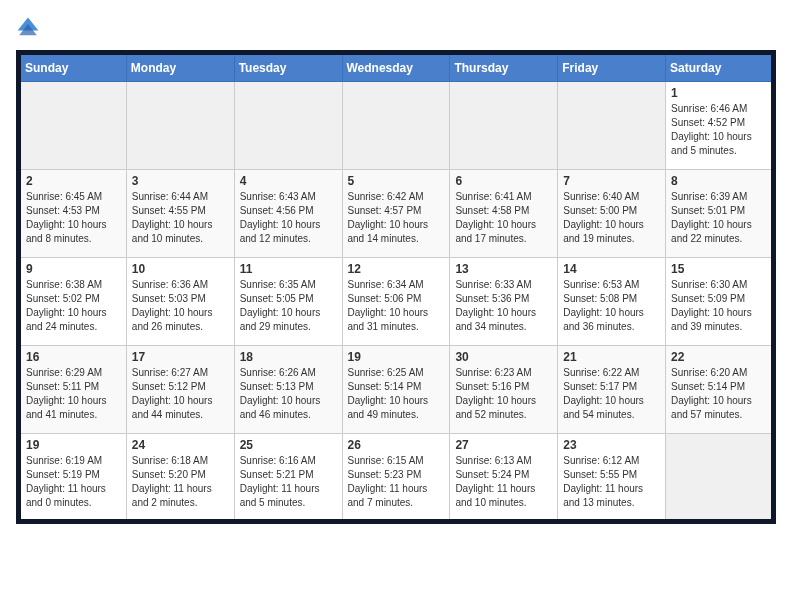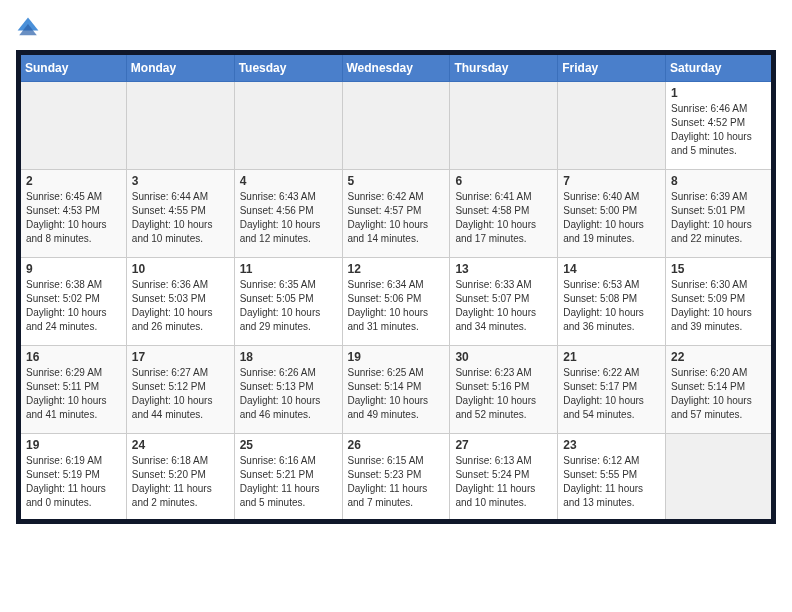--- a/index.html
+++ b/index.html
@@ -204,21 +204,21 @@
         </td>
         <td>
           <span class="day-num">12</span>
           <div class="day-info">Sunrise: 6:34 AM
 Sunset: 5:06 PM
 Daylight: 10 hours and 31 minutes.</div>
         </td>
         <td>
           <span class="day-num">13</span>
           <div class="day-info">Sunrise: 6:33 AM
-Sunset: 5:07 PM
+Sunset: 5:36 PM
 Daylight: 10 hours and 34 minutes.</div>
         </td>
         <td>
           <span class="day-num">14</span>
           <div class="day-info">Sunrise: 6:53 AM
 Sunset: 5:08 PM
 Daylight: 10 hours and 36 minutes.</div>
         </td>
         <td>
           <span class="day-num">15</span>

